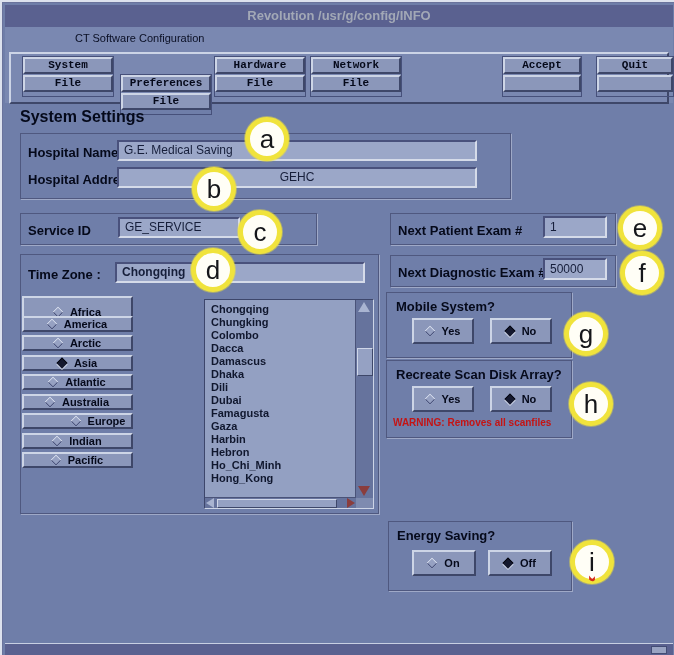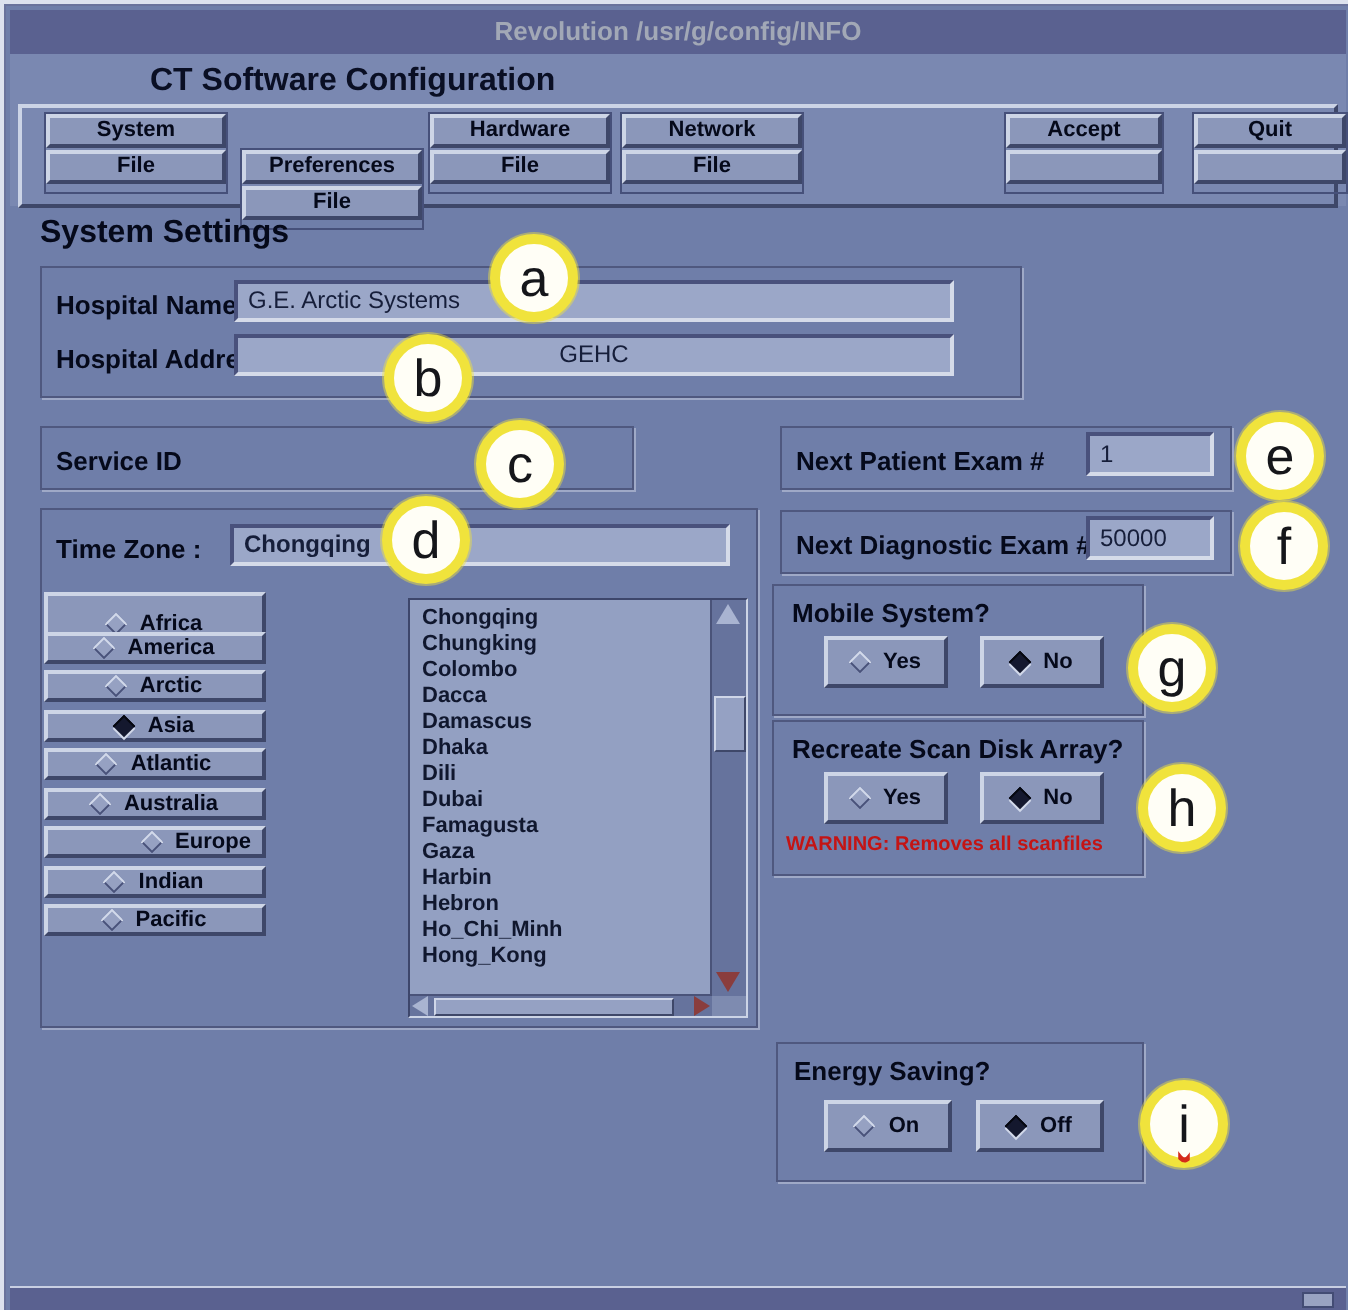--- a/index.html
+++ b/index.html
@@ -1,25 +1,25 @@
 <!DOCTYPE html>
 <html><head>
 <meta charset="utf-8">
 <style>
   html,body{margin:0;padding:0;background:#4a4a4a;font-family:"Liberation Sans",sans-serif;}
   .window{position:relative;width:674px;height:655px;background:#6f7ea9;
           border:2px solid #dde2ee;box-shadow:inset 0 0 0 1px #6a739c;overflow:hidden;}
   .titlebar{position:absolute;left:3px;top:3px;right:3px;height:22px;background:#5a6190;
             color:#a2a8b6;font-size:13px;font-weight:bold;text-align:center;line-height:22px;}
   .topzone{position:absolute;left:3px;top:25px;right:3px;height:76px;background:#7a88b1;}
-  .menubar-label{position:absolute;left:73px;top:30px;font-size:16px;font-weight:bold;color:#0a0f24;}
+  .menubar-label{position:absolute;left:73px;top:30px;font-size:11px;font-weight:normal;color:#0a0f24;}
   .toolbar{position:absolute;left:7px;top:50px;right:7px;height:48px;background:#7a88b1;
            border-top:2px solid #ccd4e6;border-left:2px solid #ccd4e6;
            border-bottom:2px solid #3e4769;border-right:2px solid #3e4769;}
-  .btngroup{position:absolute;border:1px solid #46507a;}
+  .btngroup{position:absolute;border:1px solid #46507a;font-family:Liberation Mono, monospace;}
   .tbtn{display:block;width:100%;height:17px;background:#8b97ba;
         border-top:2px solid #cdd5e6;border-left:2px solid #cdd5e6;
         border-bottom:2px solid #3e4769;border-right:2px solid #3e4769;
         font-size:11px;font-weight:bold;color:#05091a;text-align:center;line-height:13px;
         box-sizing:border-box;cursor:default;}
   .tbtn + .tbtn{margin-top:1px;}
   .panel{position:absolute;border:1px solid #4f587f;box-shadow:1px 1px 0 0 #9fa9c7;}
   .lbl{position:absolute;font-size:13px;font-weight:bold;color:#05091a;white-space:nowrap;}
   .field{position:absolute;background:#9ba7c8;color:#161e3a;font-size:12px;
          border-top:2px solid #49517c;border-left:2px solid #49517c;
@@ -102,26 +102,27 @@
   </div>
   <div class="btngroup" style="left:594px;top:54px;width:76px;height:39px;">
     <div class="tbtn">Quit</div>
     <div class="tbtn"></div>
   </div>
 
   <div class="lbl" style="left:18px;top:106px;font-size:16px;">System Settings</div>
 
   <div class="panel" style="left:18px;top:131px;width:489px;height:64px;"></div>
   <div class="lbl" style="left:26px;top:143px;">Hospital Name</div>
-  <div class="field" style="left:115px;top:138px;width:360px;height:21px;line-height:17px;">G.E. Arctic Systems</div>
+  <div class="field" style="left:115px;top:138px;width:360px;height:21px;line-height:17px;">G.E. Medical Saving</div>
   <div class="lbl" style="left:26px;top:170px;">Hospital Address</div>
   <div class="field" style="left:115px;top:165px;width:360px;height:21px;line-height:17px;text-align:center;">GEHC</div>
 
   <div class="panel" style="left:18px;top:211px;width:295px;height:30px;"></div>
   <div class="lbl" style="left:26px;top:221px;">Service ID</div>
+  <div class="field" style="left:116px;top:215px;width:122px;height:21px;line-height:17px;">GE_SERVICE</div>
 
   <div class="panel" style="left:18px;top:252px;width:357px;height:258px;"></div>
   <div class="lbl" style="left:26px;top:265px;">Time Zone :</div>
   <div class="field" style="left:113px;top:260px;width:250px;height:21px;line-height:17px;font-weight:bold;">Chongqing</div>
 
   <div class="region-btn" style="left:20px;top:294px;width:111px;height:32px;">
     <span class="diamond off"></span>
     <span>Africa</span>
   </div>
   <div class="region-btn" style="left:20px;top:314px;width:111px;height:16px;">

